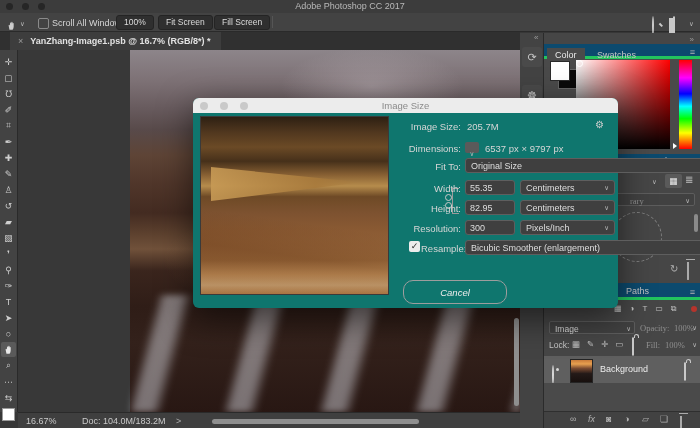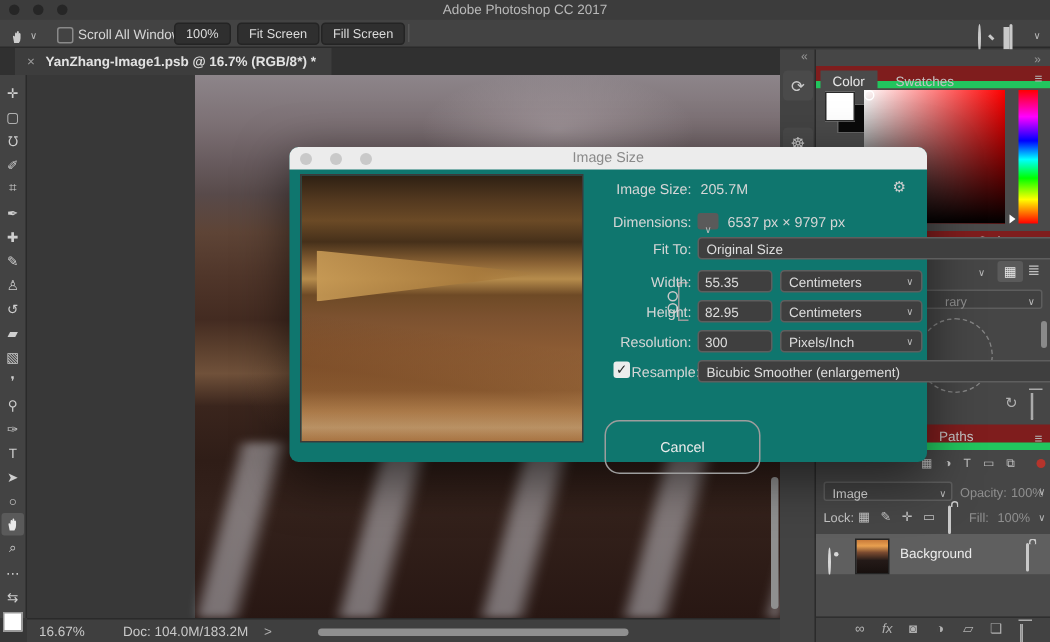--- a/index.html
+++ b/index.html
@@ -1,20 +1,20 @@
 <!DOCTYPE html>
 <html><head>
 <meta charset="utf-8">
 <style>
   html,body{margin:0;padding:0;}
   body{width:700px;height:428px;position:relative;overflow:hidden;background:#373737;
        font-family:"Liberation Sans", sans-serif;-webkit-font-smoothing:antialiased;}
   .abs{position:absolute;}
   .txt{color:#d6d6d6;font-size:9px;white-space:nowrap;}
-  .dim{color:#8f8f8f;}
+  .dim{color:#8f8f8f;font-family:Liberation Serif, serif;}
   .chev{font-size:6.5px;color:#b9b9b9;}
   
   #titlebar{left:0;top:0;width:700px;height:13px;background:#3c3c3c;}
   .tl{width:7px;height:7px;border-radius:50%;top:3px;background:#262626;}
   #apptitle{width:700px;text-align:center;top:1px;color:#b9b9b9;font-size:9px;}
   #optionsbar{left:0;top:13px;width:700px;height:19px;background:#434343;border-bottom:1px solid #2a2a2a;box-sizing:border-box;}
   .optbtn{height:13px;line-height:13px;padding:0 7px;background:#2f2f2f;border:1px solid #242424;border-radius:3px;color:#dcdcdc;font-size:8.5px;top:2px;}
   .checkbox{width:9px;height:9px;border:1px solid #8a8a8a;border-radius:2px;background:transparent;}
   .vsep{width:1px;background:#555;top:3px;height:12px;}
   
@@ -36,21 +36,21 @@
     background:repeating-linear-gradient(105deg, rgba(228,231,240,0) 0 26px, rgba(228,231,240,.55) 36px 50px, rgba(228,231,240,0) 62px 92px);}
   .scroll{background:#8f8f8f;border-radius:3px;}
   
   #statusbar{left:18px;top:412px;width:502px;height:16px;background:#3f3f3f;border-top:1px solid #2a2a2a;box-sizing:border-box;}
   
   #dock{left:520px;top:33px;width:180px;height:395px;background:#3d3d3d;}
   #dockstrip{left:0;top:0;width:24px;height:395px;background:#434343;border-right:1px solid #2b2b2b;box-sizing:border-box;}
   .stripbtn{left:2px;width:20px;height:20px;background:#4a4a4a;border-radius:3px;color:#c9c9c9;font-size:11px;
             display:flex;align-items:center;justify-content:center;}
   #dockmain{left:24px;top:0;width:156px;height:395px;background:#464646;}
-  .ptabs{left:0;width:156px;height:15px;background:#7f1d1d;border-bottom:5px solid #22c55e;box-sizing:border-box;}
+  .ptabs{left:0;width:156px;height:15px;background:#0c4a6e;border-bottom:3px solid #22c55e;box-sizing:border-box;}
   .ptab{height:15px;line-height:15px;padding:0 8px;font-size:9px;color:#c4c4c4;display:inline-block;}
   .ptab.active{background:#4a4a4a;color:#e8e8e8;}
   .hamb{color:#b5b5b5;font-size:9px;}
   .fieldbox{background:#414141;border:1px solid #5d5d5d;border-radius:2px;box-sizing:border-box;color:#d8d8d8;font-size:8.5px;}
   
   .icon-eye{width:11px;height:7px;border:1px solid #d8d8d8;border-radius:50%;position:relative;}
   .icon-eye::before{content:"";position:absolute;left:3px;top:1.5px;width:3px;height:3px;border-radius:50%;background:#d8d8d8;}
   .icon-lock{width:7px;height:5px;border:1px solid #c9c9c9;border-radius:1px;position:relative;margin-top:4px;}
   .icon-lock::before{content:"";position:absolute;top:-4px;left:1px;width:3px;height:3px;border:1px solid #c9c9c9;border-bottom:none;border-radius:3px 3px 0 0;}
   .icon-trash{width:7px;height:8px;border:1px solid #aaa;border-top:none;border-radius:0 0 1px 1px;position:relative;margin-top:3px;}
@@ -64,22 +64,22 @@
   #dialog{left:193px;top:98px;width:425px;height:210px;border-radius:6px;z-index:50;
           box-shadow:0 10px 34px rgba(0,0,0,.55);background:#0f766e;}
   #dlg-titlebar{left:0;top:0;width:425px;height:15px;background:#ececec;border-radius:6px 6px 0 0;}
   .dtl{width:8px;height:8px;border-radius:50%;background:#c9c9c9;top:3.5px;}
   .dlbl{font-size:9.5px;color:#d6d6d6;text-align:right;}
   .dval{font-size:9.5px;color:#d6d6d6;}
   .dinput{background:#3f3f3f;border:1px solid #5e5e5e;border-radius:3px;color:#dedede;font-size:9px;
           font-family:"Liberation Sans",sans-serif;padding:0 4px;box-sizing:border-box;height:15px;}
   .ddrop{background:#3f3f3f;border:1px solid #5e5e5e;border-radius:3px;color:#dedede;font-size:9px;height:15px;
          display:flex;align-items:center;justify-content:space-between;padding:0 5px;box-sizing:border-box;}
-  .pillbtn{height:36px;border:1px solid #9d9d9d;border-radius:10px;background:transparent;color:#ececec;
-           font-size:9.5px;font-family:"Liberation Sans",sans-serif;display:flex;align-items:center;justify-content:center;}
+  .pillbtn{height:24px;border:1px solid #9d9d9d;border-radius:10px;background:transparent;color:#ececec;
+           font-size:9.5px;font-family:"Liberation Sans",sans-serif;display:flex;align-items:center;justify-content:center;font-style:italic;}
   #preview{left:7px;top:18px;width:189px;height:179px;border:1px solid #3a3a3a;box-sizing:border-box;
     background:
       linear-gradient(188deg, rgba(0,0,0,0) 58%, rgba(90,45,15,.35) 75%),
       linear-gradient(180deg,#2e2013 0%,#52381f 9%,#6b4a26 17%,#46301a 25%,#8a6234 33%,#b68c4c 39%,#6e4a26 45%,#7d5230 54%,#8a5a33 64%,#96653a 74%,#a06f40 81%,#d6a368 89%,#ecc792 95%,#d29a5e 100%);}
   #preview-spit{left:10px;top:50px;width:150px;height:34px;background:linear-gradient(90deg,#c79a55,#a87a3c 70%,rgba(168,122,60,0));
     clip-path:polygon(0 0,100% 45%,0 100%);opacity:.9;}
 </style>
 </head>
 <body>
 

